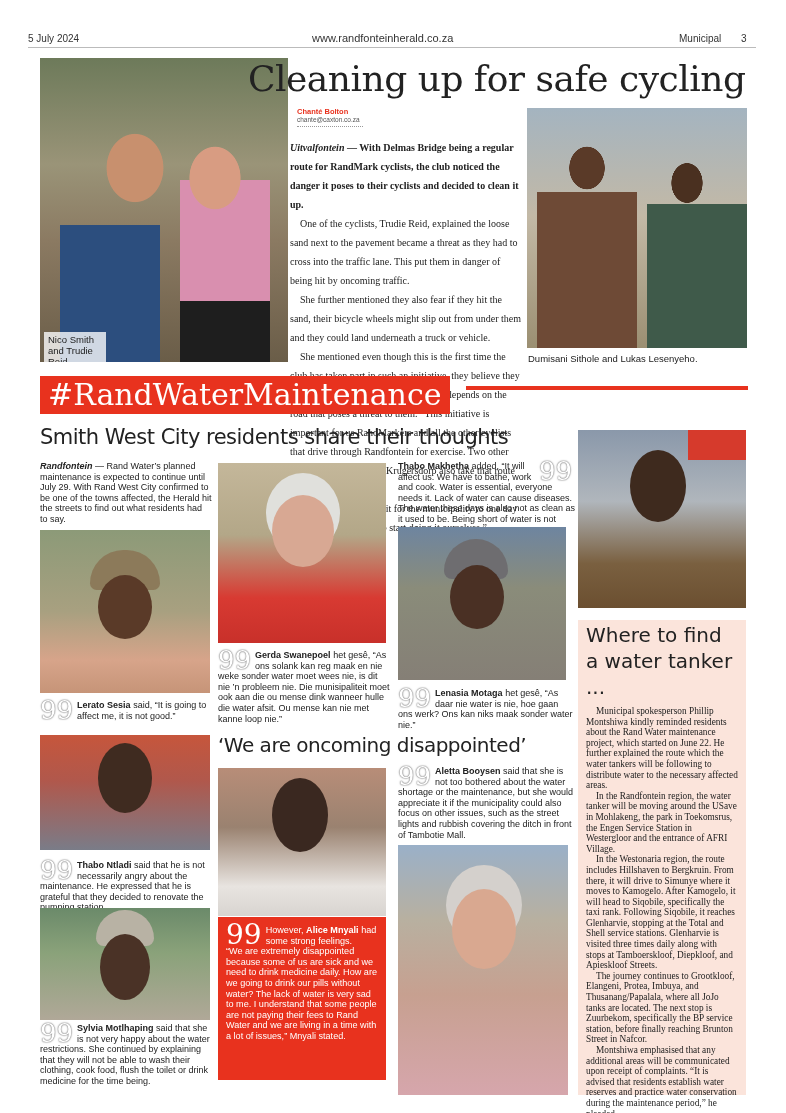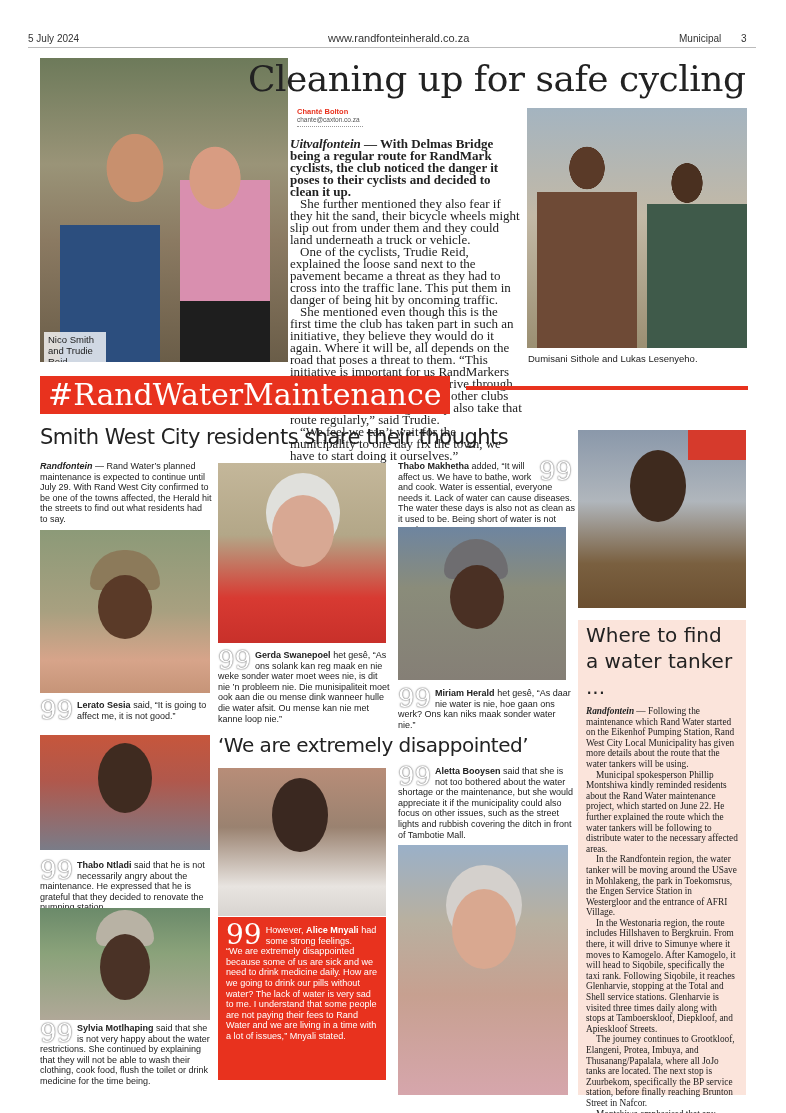--- a/index.html
+++ b/index.html
@@ -31,21 +31,21 @@
   .caption-box { background: rgba(255,255,255,0.78); font-size: 9.5px; line-height: 11px; padding: 2px 4px; color: #222; }
 
   .photo-cap { font-size: 9.5px; color: #222; }
 
   
   .hl-main { left: 248px; top: 58px; font-family: "DejaVu Serif", serif; font-size: 36px; color: #222; letter-spacing: -0.5px; white-space: nowrap; }
   .byline-name { left: 297px; top: 107px; font-size: 7.5px; font-weight: bold; color: #e8321e; text-align: center; }
   .byline-email { left: 297px; top: 116px; font-size: 6.5px; color: #555; }
   .byline-rule { left: 297px; top: 126px; width: 66px; border-top: 1px dotted #999; }
 
-  .serif-body { font-family: "Liberation Serif", serif; font-size: 13px; line-height: 12px; color: #222; }
+  .serif-body { font-family: "Liberation Serif", serif; font-size: 10px; line-height: 19px; color: #222; }
   .serif-body p { text-indent: 10px; }
   .serif-body p.lead { text-indent: 0; font-weight: bold; }
   .serif-body em { font-style: italic; }
 
   .tag-banner { left: 40px; top: 376px; height: 38px; background: #e8321e; color: #fff; font-family: "DejaVu Serif", serif; font-size: 30px; line-height: 38px; padding: 0 8px; white-space: nowrap; }
   .tag-line { left: 466px; top: 386px; width: 282px; height: 4px; background: #e8321e; }
 
   .hl-sub { font-family: "DejaVu Sans", sans-serif; color: #222; white-space: nowrap; letter-spacing: -0.5px; }
 
   .sans-body { font-family: "Liberation Sans", sans-serif; font-size: 9px; line-height: 10.6px; color: #222; }
@@ -62,38 +62,38 @@
   .sidebar { left: 578px; top: 620px; width: 168px; height: 475px; background: #fbe4db; }
   .sidebar-title { font-family: "DejaVu Sans", sans-serif; font-size: 20px; line-height: 26px; color: #222; }
 
   .red-box { left: 218px; top: 917px; width: 168px; height: 163px; background: #e8321e; color: #fff; }
   .red-box .sans-body { color: #fff; }
 </style>
 </head>
 <body>
 
 <div class="abs hdr" style="left:28px;">5 July 2024</div>
-<div class="abs hdr" style="left:328px; font-size:11px; top:32px;">www.randfonteinherald.co.za</div>
+<div class="abs hdr" style="left:312px; font-size:11px; top:32px;">www.randfonteinherald.co.za</div>
 <div class="abs hdr" style="left:679px;">Municipal</div>
 <div class="abs hdr" style="left:741px;">3</div>
 <div class="abs hdr-rule"></div>
 
 <div class="abs photo ph-cyclists">
   <div class="abs caption-box" style="left:4px; top:274px; width:62px;">Nico Smith and Trudie Reid.</div>
 </div>
 
 <div class="abs hl-main">Cleaning up for safe cycling</div>
 <div class="abs byline-name">Chanté Bolton</div>
 <div class="abs byline-email">chante@caxton.co.za</div>
 <div class="abs byline-rule"></div>
 
 <div class="abs serif-body" style="left:290px; top:138px; width:232px;">
   <p class="lead"><em>Uitvalfontein</em><span> — With Delmas Bridge being a regular route for RandMark cyclists, the club noticed the danger it poses to their cyclists and decided to clean it up.</span></p>
+  <p>One of the cyclists, Trudie Reid, explained the loose sand next to the pavement became a threat as they had to cross into the traffic lane. This put them in danger of being hit by oncoming traffic.</p>
   <p>She further mentioned they also fear if they hit the sand, their bicycle wheels might slip out from under them and they could land underneath a truck or vehicle.</p>
-  <p>One of the cyclists, Trudie Reid, explained the loose sand next to the pavement became a threat as they had to cross into the traffic lane. This put them in danger of being hit by oncoming traffic.</p>
   <p>She mentioned even though this is the first time the club has taken part in such an initiative, they believe they would do it again. Where it will be, all depends on the road that poses a threat to them. “This initiative is important for us RandMarkers and all the other cyclists that drive through Randfontein for exercise. Two other clubs from Lenasia and Krugersdorp also take that route regularly,” said Trudie.</p>
   <p>“We feel we can’t wait for the municipality to one day fix the town, we have to start doing it ourselves.”</p>
 </div>
 
 <div class="abs photo ph-workers"></div>
 <div class="abs photo-cap" style="left:528px; top:353px;text-align:center;">Dumisani Sithole and Lukas Lesenyeho.</div>
 
 <div class="abs tag-banner">#RandWaterMaintenance</div>
 <div class="abs tag-line"></div>
 
@@ -121,21 +121,21 @@
 
 <div class="abs sans-body" style="left:398px; top:461px; width:178px;">
   <span class="quote-mark" style="float:right; margin-left:4px;">99</span><b>Thabo Makhetha</b><span> added, “It will affect us. We have to bathe, work and cook. Water is essential, everyone needs it. Lack of water can cause diseases. The water these days is also not as clean as it used to be. Being short of water is not good.”</span>
 </div>
 
 <div class="abs ph" style="left:398px; top:527px; width:168px; height:153px; background:linear-gradient(180deg,#6e85a0 0%,#8a8c7a 40%,#857f76 100%);">
   <div class="face" style="left:46px; top:12px; width:64px; height:40px; background:#6e6d70; border-radius:32px 32px 8px 8px;"></div>
   <div class="face" style="left:52px; top:38px; width:54px; height:64px; background:#4a3024;"></div>
 </div>
 <div class="abs sans-body" style="left:398px; top:688px; width:176px;">
-  <span class="quote-mark">99</span><b>Miriam Herald</b><span> het gesê, “As daar nie water is nie, hoe gaan ons werk? Ons kan niks maak sonder water nie.”</span>
+  <span class="quote-mark">99</span><b>Lenasia Motaga</b><span> het gesê, “As daar nie water is nie, hoe gaan ons werk? Ons kan niks maak sonder water nie.”</span>
 </div>
 
 <div class="abs ph" style="left:578px; top:430px; width:168px; height:178px; background:linear-gradient(180deg,#8a98aa 0%,#b0b6bc 40%,#7a6040 75%,#6b4f30 100%);">
   <div class="abs" style="left:110px; top:0; width:58px; height:30px; background:#d63a2c;"></div>
   <div class="face" style="left:52px; top:20px; width:56px; height:72px; background:#3e2a1e;"></div>
 </div>
 
 <div class="abs ph" style="left:40px; top:735px; width:170px; height:115px; background:linear-gradient(180deg,#c6563c 0%,#b0584c 40%,#7a7c88 100%);">
   <div class="face" style="left:58px; top:8px; width:54px; height:70px; background:#3f2b20;"></div>
 </div>
@@ -144,21 +144,21 @@
 </div>
 
 <div class="abs ph" style="left:40px; top:908px; width:170px; height:112px; background:linear-gradient(180deg,#6b8a6a 0%,#8aa27a 40%,#b0a898 100%);">
   <div class="face" style="left:56px; top:2px; width:58px; height:36px; background:#b8b2a4; border-radius:30px 30px 8px 8px;"></div>
   <div class="face" style="left:60px; top:26px; width:50px; height:66px; background:#4a3226;"></div>
 </div>
 <div class="abs sans-body" style="left:40px; top:1023px; width:174px;">
   <span class="quote-mark">99</span><b>Sylvia Motlhaping</b><span> said that she is not very happy about the water restrictions. She continued by explaining that they will not be able to wash their clothing, cook food, flush the toilet or drink medicine for the time being.</span>
 </div>
 
-<div class="abs hl-sub" style="left:218px; top:733px; font-size:20px;">‘We are extremely disappointed’</div>
+<div class="abs hl-sub" style="left:218px; top:733px; font-size:20px;">‘We are oncoming disappointed’</div>
 
 <div class="abs ph" style="left:218px; top:768px; width:168px; height:148px; background:linear-gradient(180deg,#b88d78 0%,#9a8270 40%,#e8e4e0 80%,#d8d4d0 100%);">
   <div class="face" style="left:54px; top:10px; width:56px; height:74px; background:#3a2820;"></div>
 </div>
 
 <div class="abs red-box">
   <div class="sans-body" style="padding:8px 8px 0 8px; font-size:9.1px;">
     <span class="quote-mark dark" style="font-size:28px;">99</span><span>However, </span><b>Alice Mnyali</b><span> had some strong feelings.</span>
     <div style="clear:both;">“We are extremely disappointed because some of us are sick and we need to drink medicine daily. How are we going to drink our pills without water? The lack of water is very sad to me. I understand that some people are not paying their fees to Rand Water and we are living in a time with a lot of issues,” Mnyali stated.</div>
   </div>
@@ -170,20 +170,19 @@
 
 <div class="abs ph" style="left:398px; top:845px; width:170px; height:250px; background:linear-gradient(180deg,#9ab0c8 0%,#b8b0a0 30%,#c7a090 60%,#d6a6ac 100%);">
   <div class="face" style="left:48px; top:20px; width:76px; height:80px; background:#d4d0cc;"></div>
   <div class="face" style="left:54px; top:44px; width:64px; height:80px; background:#d9a890;"></div>
   <div class="abs" style="left:40px; top:210px; font-size:18px; font-weight:bold; color:#555; font-family:'DejaVu Sans',sans-serif;"></div>
 </div>
 
 <div class="abs sidebar">
   <div class="sidebar-title" style="padding:2px 8px 0 8px;">Where to find a water tanker ...</div>
   <div class="serif-body" style="padding:6px 8px 0 8px; font-size:9.3px; line-height:10.6px;">
-    <p style="text-indent:0;"><b><em>Randfontein</em></b><span> — Following the maintenance which Rand Water started on the Eikenhof Pumping Station, Rand West City Local Municipality has given more details about the route that the water tankers will be using.</span></p>
     <p>Municipal spokesperson Phillip Montshiwa kindly reminded residents about the Rand Water maintenance project, which started on June 22. He further explained the route which the water tankers will be following to distribute water to the necessary affected areas.</p>
     <p>In the Randfontein region, the water tanker will be moving around the USave in Mohlakeng, the park in Toekomsrus, the Engen Service Station in Westergloor and the entrance of AFRI Village.</p>
     <p>In the Westonaria region, the route includes Hillshaven to Bergkruin. From there, it will drive to Simunye where it moves to Kamogelo. After Kamogelo, it will head to Siqobile, specifically the taxi rank. Following Siqobile, it reaches Glenharvie, stopping at the Total and Shell service stations. Glenharvie is visited three times daily along with stops at Tamboerskloof, Diepkloof, and Apieskloof Streets.</p>
     <p>The journey continues to Grootkloof, Elangeni, Protea, Imbuya, and Thusanang/Papalala, where all JoJo tanks are located. The next stop is Zuurbekom, specifically the BP service station, before finally reaching Brunton Street in Nafcor.</p>
     <p>Montshiwa emphasised that any additional areas will be communicated upon receipt of complaints. “It is advised that residents establish water reserves and practice water conservation during the maintenance period,” he pleaded.</p>
   </div>
 </div>
 
 </body></html>

